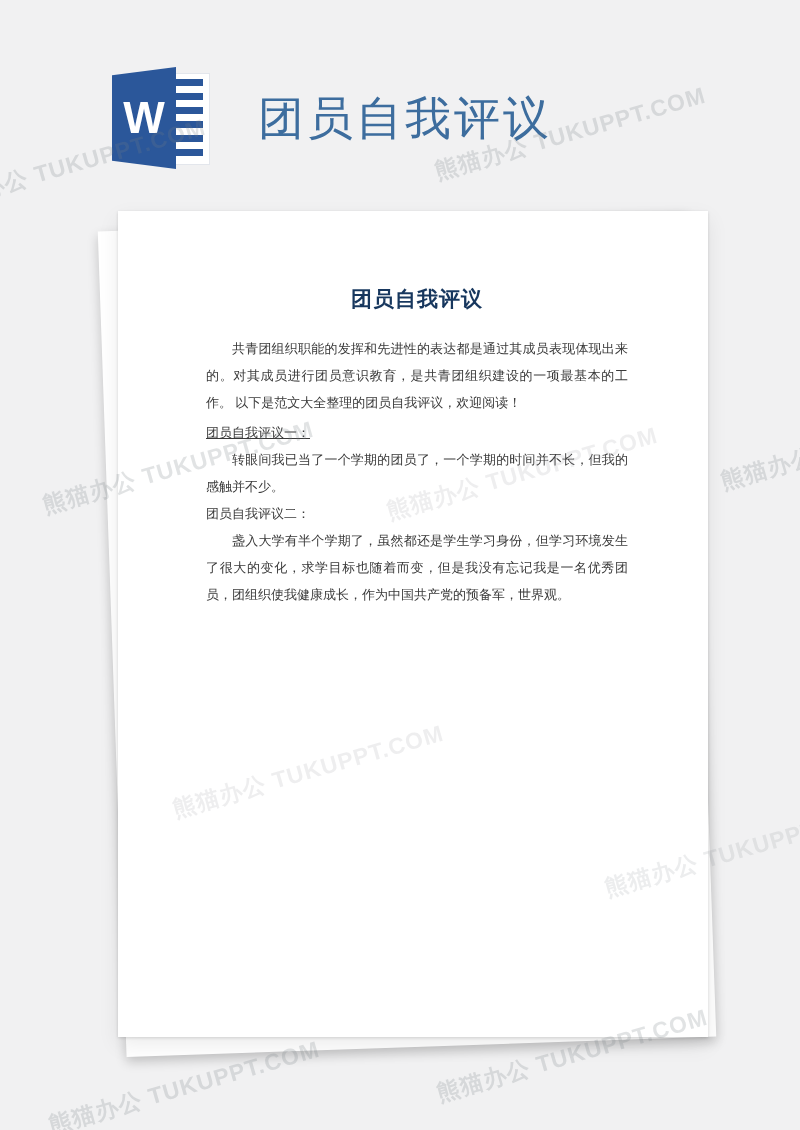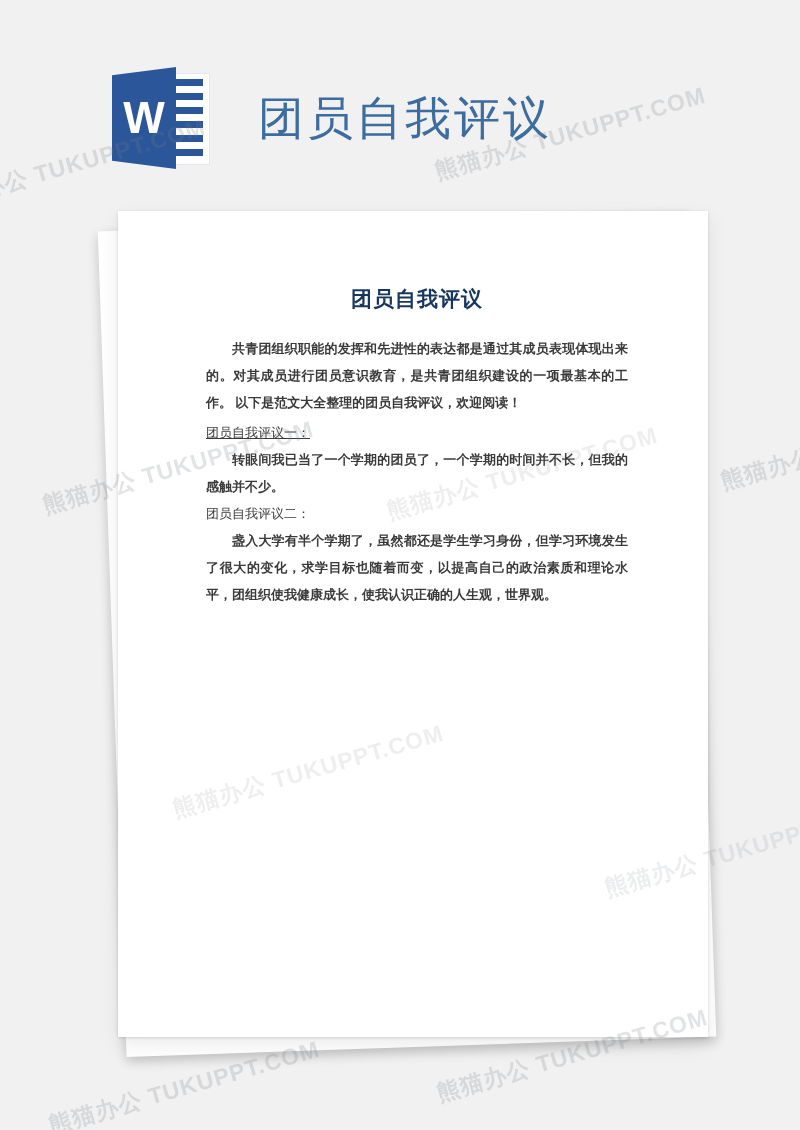--- a/index.html
+++ b/index.html
@@ -73,21 +73,21 @@
     margin:0 0 22px 0;text-align:center;
     font-size:21px;font-weight:bold;color:#17375e;letter-spacing:1px;
     font-family:"Liberation Sans","DejaVu Sans",sans-serif;
   }
   .doc-body p{
     margin:0;
     font-family:"Liberation Serif","DejaVu Serif",serif;
     font-size:13px;line-height:27px;color:#3a3a3a;
     text-align:justify;
   }
-  .doc-body p.para{text-indent:2em;font-weight:bold;}
+  .doc-body p.para{text-indent:2em;}
   .doc-body p.label{text-indent:0;}
   .doc-body p.gap-before{margin-top:3px;text-decoration:underline;}
 </style>
 </head>
 <body>
 
 <div class="canvas">
 
   <span class="wm wm1">熊猫办公 TUKUPPT.COM</span>
   <span class="wm wm2">熊猫办公 TUKUPPT.COM</span>
@@ -113,17 +113,17 @@
 
   <div class="paper back"></div>
 
   <div class="paper main">
     <h2 class="doc-title">团员自我评议</h2>
     <div class="doc-body">
       <p class="para">共青团组织职能的发挥和先进性的表达都是通过其成员表现体现出来的。对其成员进行团员意识教育，是共青团组织建设的一项最基本的工作。 以下是范文大全整理的团员自我评议，欢迎阅读！</p>
       <p class="label gap-before">团员自我评议一：</p>
       <p class="para">转眼间我已当了一个学期的团员了，一个学期的时间并不长，但我的感触并不少。</p>
       <p class="label">团员自我评议二：</p>
-      <p class="para">盏入大学有半个学期了，虽然都还是学生学习身份，但学习环境发生了很大的变化，求学目标也随着而变，以提高自己的政治素质和理论水平，团组织使我健康成长，使我认识正确的人生观，世界观。</p>
+      <p class="para">盏入大学有半个学期了，虽然都还是学生学习身份，但学习环境发生了很大的变化，求学目标也随着而变，但是我没有忘记我是一名优秀团员，团组织使我健康成长，作为中国共产党的预备军，世界观。</p>
     </div>
   </div>
 
 </div>
 
 </body></html>

